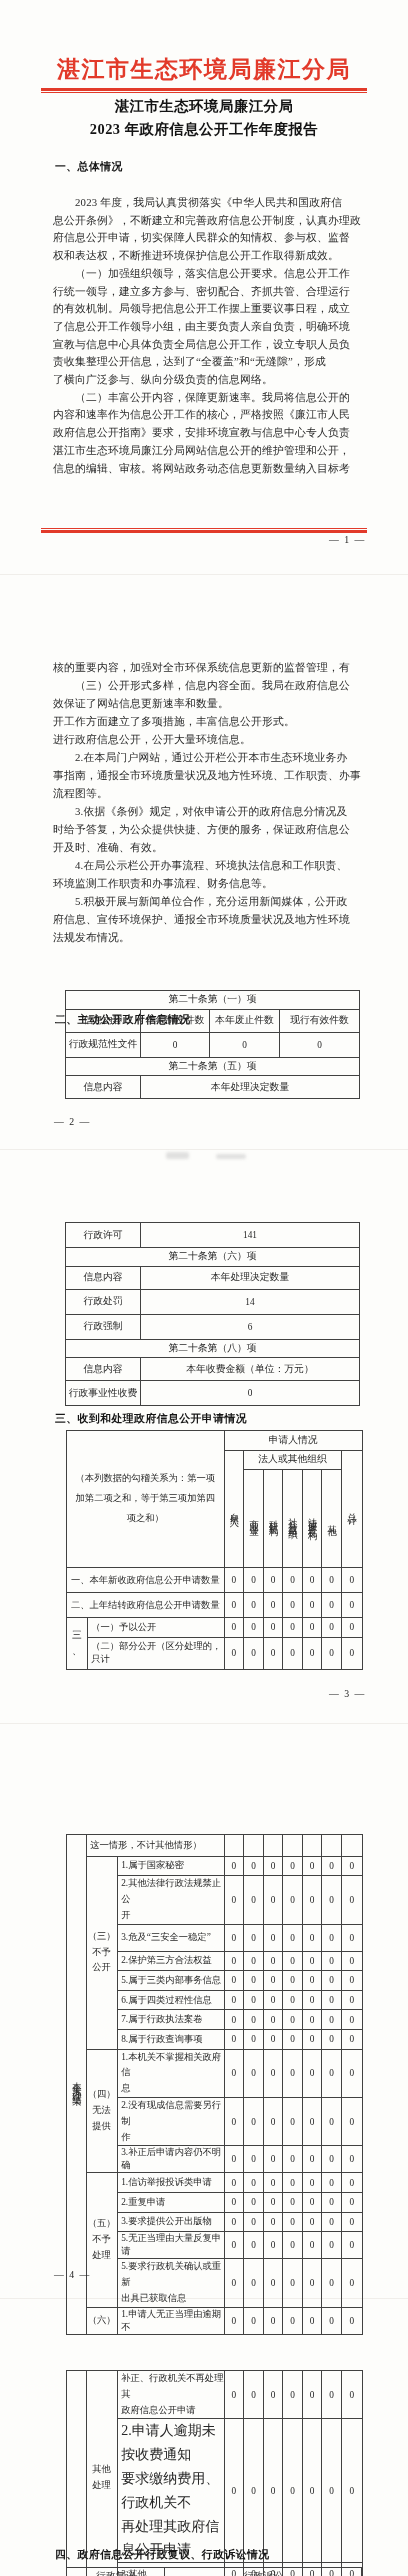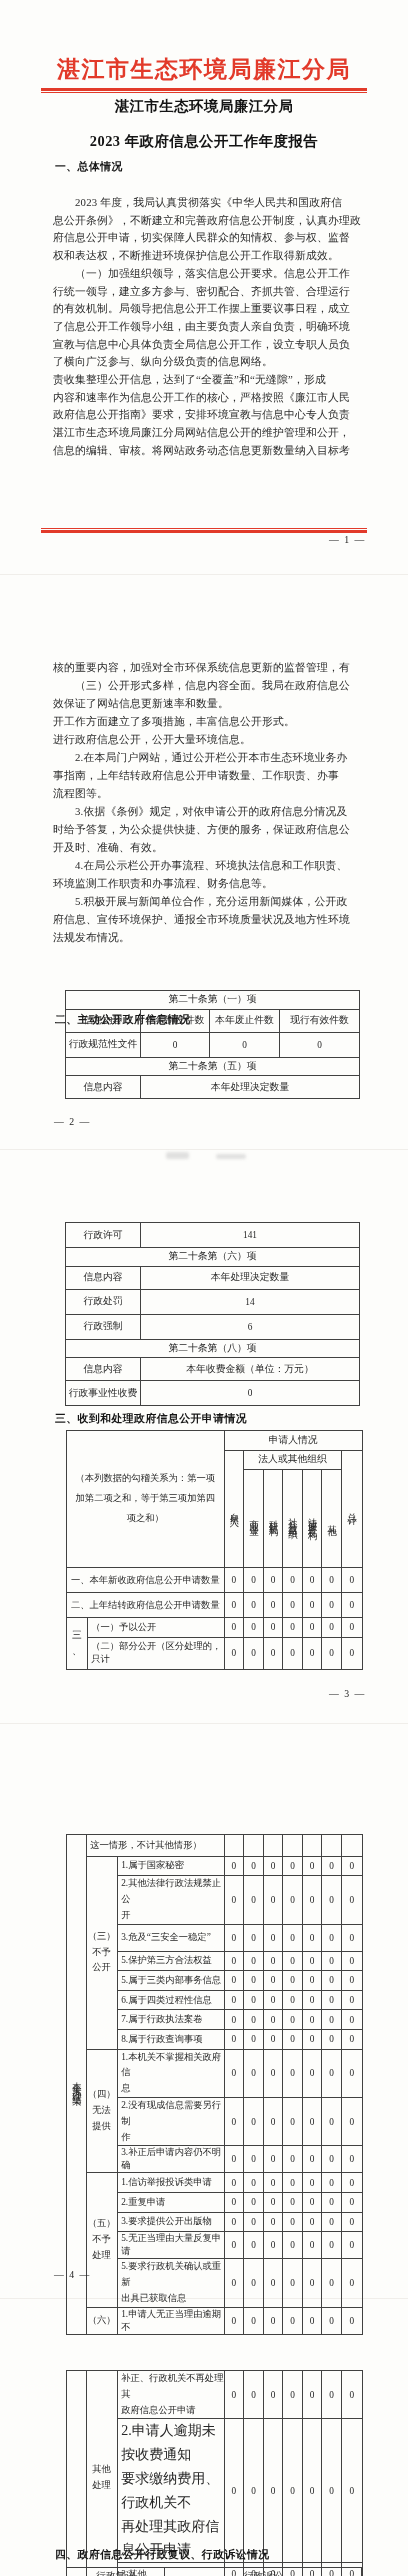--- a/index.html
+++ b/index.html
@@ -38,56 +38,57 @@
   <div class="joint" style="top:574px"></div>
   <div class="joint" style="top:1149px"></div>
   <div class="joint" style="top:1723px"></div>
   <div class="joint" style="top:2298px"></div>
 
   <div class="lh" style="top:54px;font-size:23px;letter-spacing:1.5px">湛江市生态环境局廉江分局</div>
   <div class="redline" style="top:88px;height:2.6px"></div>
   <div class="redline" style="top:92px;height:1px"></div>
 
   <div class="title" style="top:97px">湛江市生态环境局廉江分局</div>
-  <div class="title" style="top:132px">2023 年政府信息公开工作年度报告</div>
+  <div class="title" style="top:120px">2023 年政府信息公开工作年度报告</div>
 
   <div class="hsec" style="top:160px">一、总体情况</div>
 
   <div class="tblock" style="top:194px;line-height:17.7px">
 
   <div class="tline">　　2023 年度，我局认真贯彻落实《中华人民共和国政府信</div>
       <div class="tline">息公开条例》，不断建立和完善政府信息公开制度，认真办理政</div>
       <div class="tline">府信息公开申请，切实保障人民群众的知情权、参与权、监督</div>
       <div class="tline">权和表达权，不断推进环境保护信息公开工作取得新成效。</div>
       <div class="tline">　　（一）加强组织领导，落实信息公开要求。信息公开工作</div>
       <div class="tline">行统一领导，建立多方参与、密切配合、齐抓共管、合理运行</div>
       <div class="tline">的有效机制。局领导把信息公开工作摆上重要议事日程，成立</div>
       <div class="tline">了信息公开工作领导小组，由主要负责人亲自负责，明确环境</div>
       <div class="tline">宣教与信息中心具体负责全局信息公开工作，设立专职人员负</div>
+      <div class="tline">责收集整理公开信息，达到了“全覆盖”和“无缝隙”，形成</div>
       <div class="tline">了横向广泛参与、纵向分级负责的信息网络。</div>
-      <div class="tline">责收集整理公开信息，达到了“全覆盖”和“无缝隙”，形成</div>
+      <div class="tline">　　（二）丰富公开内容，保障更新速率。我局将信息公开的</div>
       <div class="tline">内容和速率作为信息公开工作的核心，严格按照《廉江市人民</div>
       <div class="tline">政府信息公开指南》要求，安排环境宣教与信息中心专人负责</div>
       <div class="tline">湛江市生态环境局廉江分局网站信息公开的维护管理和公开，</div>
       <div class="tline">信息的编辑、审核。将网站政务动态信息更新数量纳入目标考</div>
     </div>
 
   <div class="redline" style="top:528px;height:1px"></div>
   <div class="redline" style="top:530px;height:2.6px"></div>
   <div class="pn" style="top:534px;left:329px">— 1 —</div>
 
   <div class="tblock" style="top:658px;line-height:18px">
 
   <div class="tline">核的重要内容，加强对全市环保系统信息更新的监督管理，有</div>
       <div class="tline">　　（三）公开形式多样，信息内容全面。我局在政府信息公</div>
       <div class="tline">效保证了网站信息更新速率和数量。</div>
       <div class="tline">开工作方面建立了多项措施，丰富信息公开形式。</div>
       <div class="tline">进行政府信息公开，公开大量环境信息。</div>
       <div class="tline">　　2.在本局门户网站，通过公开栏公开本市生态环境业务办</div>
-      <div class="tline">事指南，上年结转政府信息公开申请数量、工作职责、办事</div>
+      <div class="tline">事指南，通报全市环境质量状况及地方性环境、工作职责、办事</div>
       <div class="tline">流程图等。</div>
       <div class="tline">　　3.依据《条例》规定，对依申请公开的政府信息分情况及</div>
       <div class="tline">时给予答复，为公众提供快捷、方便的服务，保证政府信息公</div>
       <div class="tline">开及时、准确、有效。</div>
       <div class="tline">　　4.在局公示栏公开办事流程、环境执法信息和工作职责、</div>
       <div class="tline">环境监测工作职责和办事流程、财务信息等。</div>
       <div class="tline">　　5.积极开展与新闻单位合作，充分运用新闻媒体，公开政</div>
       <div class="tline">府信息、宣传环境保护、通报全市环境质量状况及地方性环境</div>
       <div class="tline">法规发布情况。</div>
     </div>
@@ -309,21 +310,21 @@
 
     <td class="num">0</td>
           <td class="num">0</td>
           <td class="num">0</td>
           <td class="num">0</td>
           <td class="num">0</td>
           <td class="num">0</td>
           <td class="num">0</td>
         </tr>
     <tr style="height:19.6px">
-      <td class="left" style="font-size:9.3px">5.保护第三方合法权益</td>
+      <td class="left" style="font-size:9.3px">2.保护第三方合法权益</td>
 
     <td class="num">0</td>
           <td class="num">0</td>
           <td class="num">0</td>
           <td class="num">0</td>
           <td class="num">0</td>
           <td class="num">0</td>
           <td class="num">0</td>
         </tr>
     <tr style="height:19.6px">

